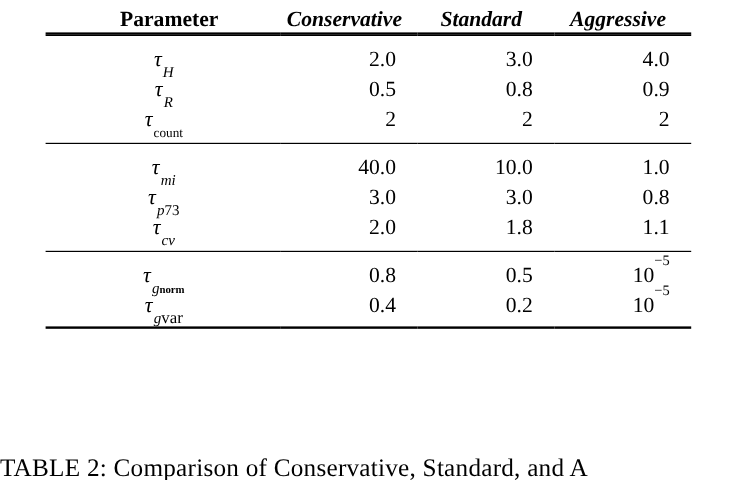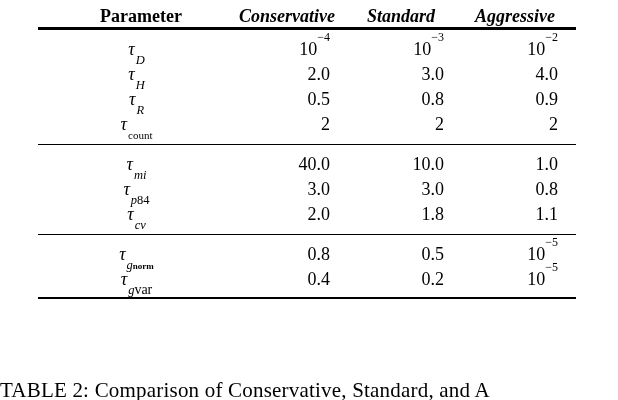--- a/index.html
+++ b/index.html
@@ -136,26 +136,20 @@
     <tbody>
 
       <tr class="rule-head">
           <td colspan="4"></td>
         </tr>
       <tr class="spacer-row">
           <td colspan="4"></td>
         </tr>
 
       <tr>
-        <td class="param"><span class="tau">τ</span><sub class="sub-it">D</sub></td>
-        <td class="val">10<sup class="sup">−4</sup></td>
-        <td class="val">10<sup class="sup">−3</sup></td>
-        <td class="val">10<sup class="sup">−2</sup></td>
-      </tr>
-      <tr>
         <td class="param"><span class="tau">τ</span><sub class="sub-it">H</sub></td>
         <td class="val">2.0</td>
         <td class="val">3.0</td>
         <td class="val">4.0</td>
       </tr>
       <tr>
         <td class="param"><span class="tau">τ</span><sub class="sub-it">R</sub></td>
         <td class="val">0.5</td>
         <td class="val">0.8</td>
         <td class="val">0.9</td>
@@ -177,21 +171,21 @@
           <td colspan="4"></td>
         </tr>
 
       <tr>
         <td class="param"><span class="tau">τ</span><sub class="sub-it">mi</sub></td>
         <td class="val">40.0</td>
         <td class="val">10.0</td>
         <td class="val">1.0</td>
       </tr>
       <tr>
-        <td class="param"><span class="tau">τ</span><sub class="sub-it">p<span style="font-style:normal;">84</span></sub></td>
+        <td class="param"><span class="tau">τ</span><sub class="sub-it">p<span style="font-style:normal;">73</span></sub></td>
         <td class="val">3.0</td>
         <td class="val">3.0</td>
         <td class="val">0.8</td>
       </tr>
       <tr>
         <td class="param"><span class="tau">τ</span><sub class="sub-it">cv</sub></td>
         <td class="val">2.0</td>
         <td class="val">1.8</td>
         <td class="val">1.1</td>
       </tr>

